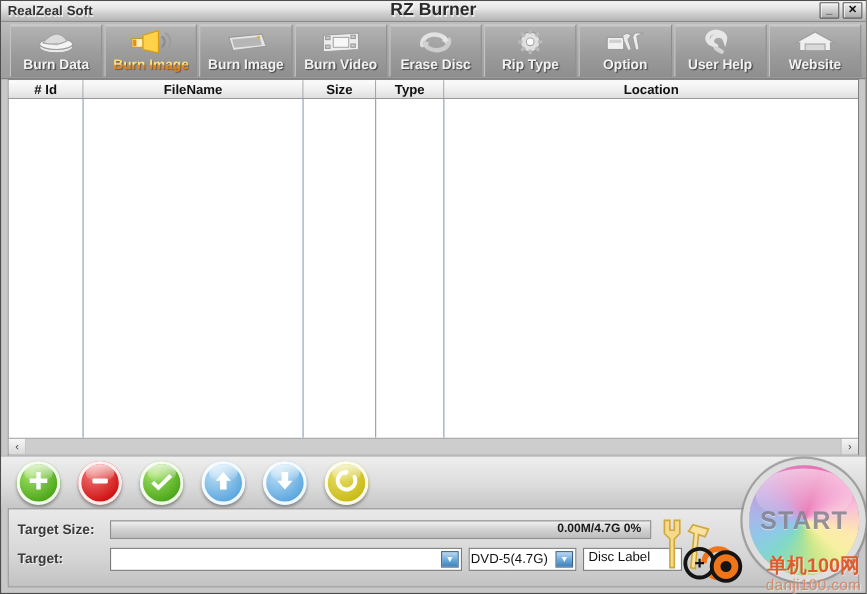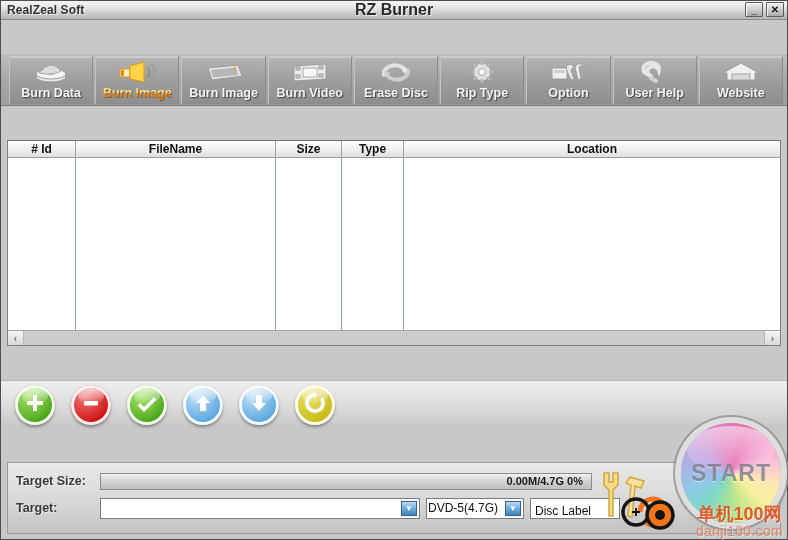--- a/index.html
+++ b/index.html
@@ -8,21 +8,21 @@
     font-family:"Liberation Sans", sans-serif;
     background:#d4d0c8;
     -webkit-font-smoothing:none;
   }
 
   
   #window{
     position:relative; width:788px; height:540px;
     background:#c8c8c8;
     border:1px solid #4d4d4d;
-    display:flex; flex-direction:column;gap:34px;
+    display:flex; flex-direction:column;
   }
 
   
   #titlebar{
     height:19px; flex:0 0 19px;
     background:linear-gradient(to bottom,#f4f4f4 0%,#e6e6e6 35%,#c9c9c9 70%,#b5b5b5 100%);
     border-bottom:1px solid #8a8a8a;
     display:flex; align-items:center; position:relative;
   }
   #titlebar .app-name{
@@ -183,21 +183,21 @@
     display:flex; align-items:center; justify-content:center;
     font-size:8px; color:#fff; cursor:pointer;
   }
   #disctype{
     margin-left:6px; width:98px; height:21px; background:#fff;
     border:1px solid #7b7b7b; display:flex; align-items:center;
     font-size:12px; color:#111; padding-left:1px; position:relative;
   }
   #disclabel{
     margin-left:6px; width:90px; height:21px; background:#fff;
-    border:1px solid #7b7b7b; display:flex; align-items:flex-end;
+    border:1px solid #7b7b7b; display:flex; align-items:flex-start;
     font-size:12px; color:#111; padding-left:4px;
   }
 
   
   #toolsicon{ position:absolute; right:118px; bottom:2px; width:72px; height:64px; pointer-events:none;}
   #brandlogo{ position:absolute; right:96px; bottom:0px; width:74px; height:42px;}
 
   
   #startbtn{
     position:absolute; right:6px; bottom:16px;

